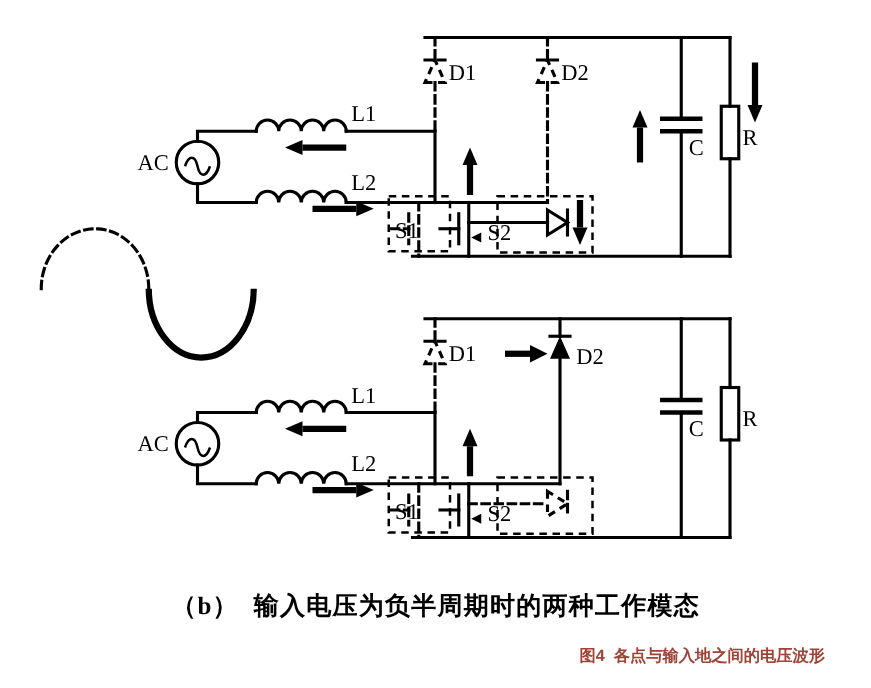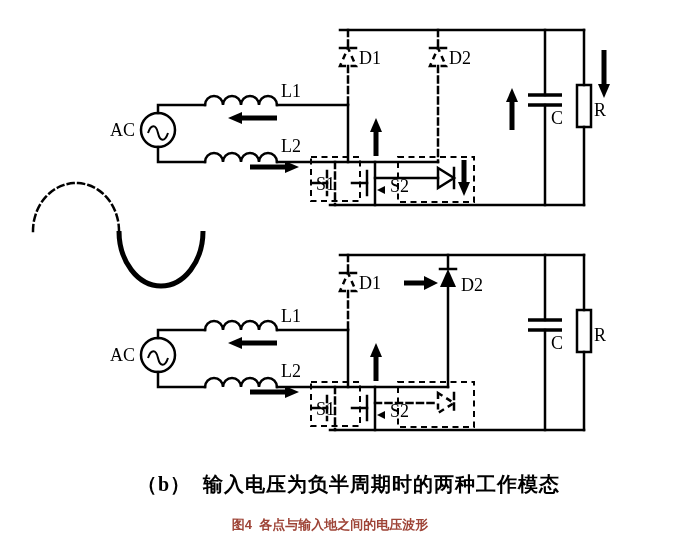--- a/index.html
+++ b/index.html
@@ -21,21 +21,21 @@
   .box{fill:none;stroke:#000;stroke-width:2;stroke-dasharray:6,4.5;}
   .t{font-family:"Liberation Serif", serif;font-size:18px;fill:#000;}
   .cap{
     position:absolute;left:0;width:100%;top:471px;
     text-align:center;white-space:pre;
     font-family:"Liberation Serif","DejaVu Sans",serif;
     font-size:20px;font-weight:600;color:#000000;letter-spacing:1px;
   }
   .figcap{
     position:absolute;left:0;width:660px;top:516px;
-    text-align:center;white-space:pre;
+    text-align:right;white-space:pre;
     font-family:"Liberation Sans","DejaVu Sans",sans-serif;
     font-size:13px;font-weight:700;
   }
   .wm{
     position:absolute;right:8px;top:511px;
     font-family:"Liberation Sans",sans-serif;
     font-size:17px;font-weight:400;
   }
 </style>
 </head>

